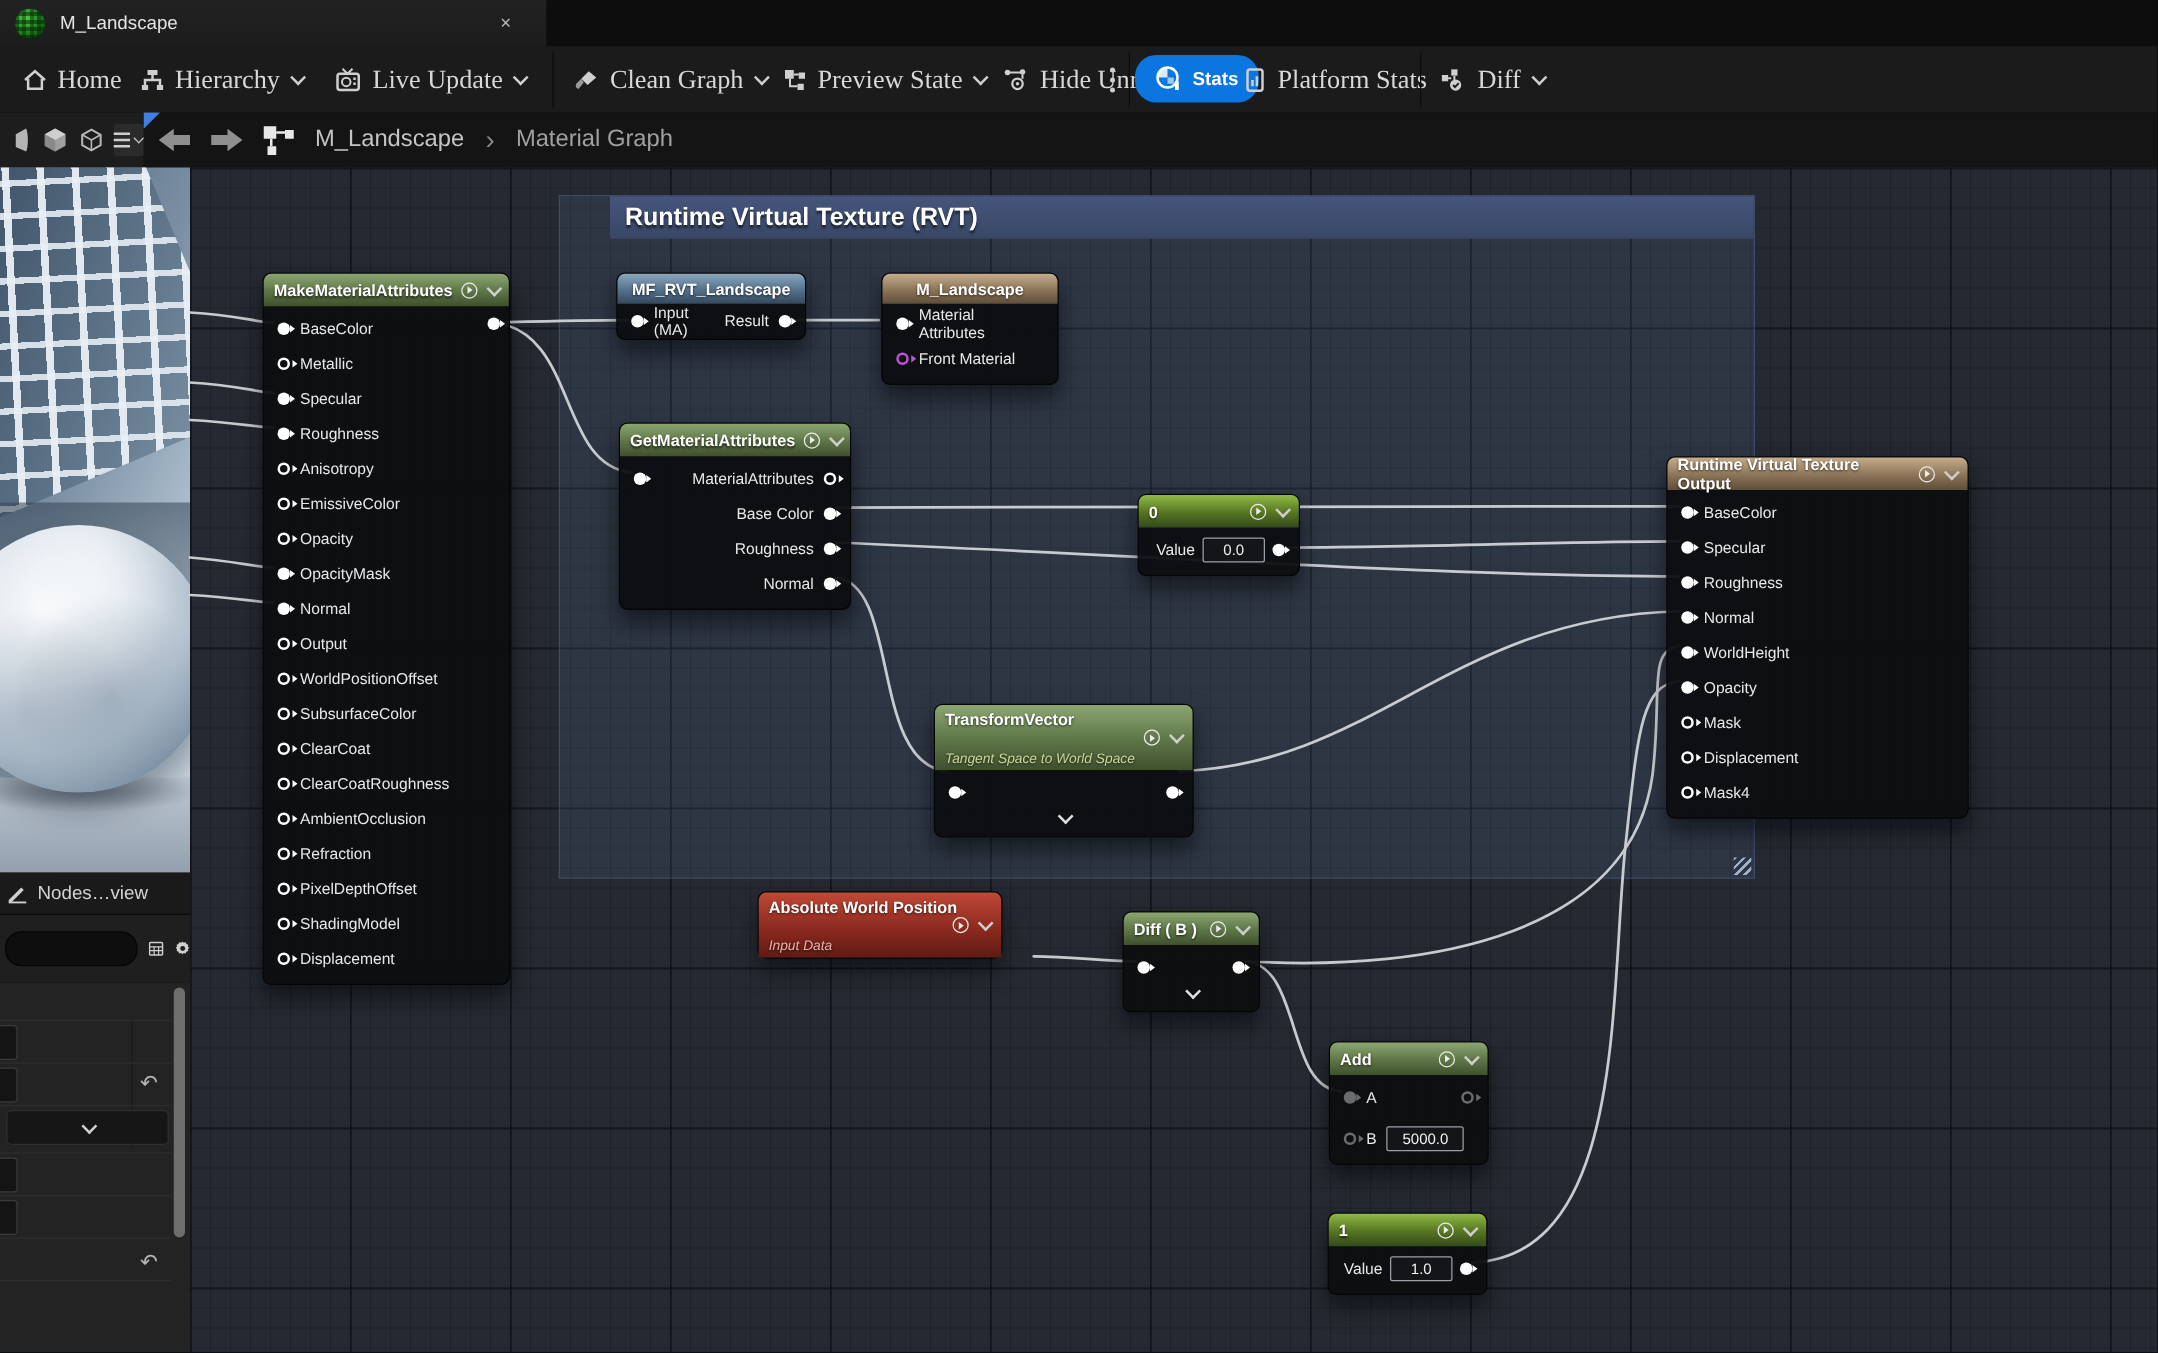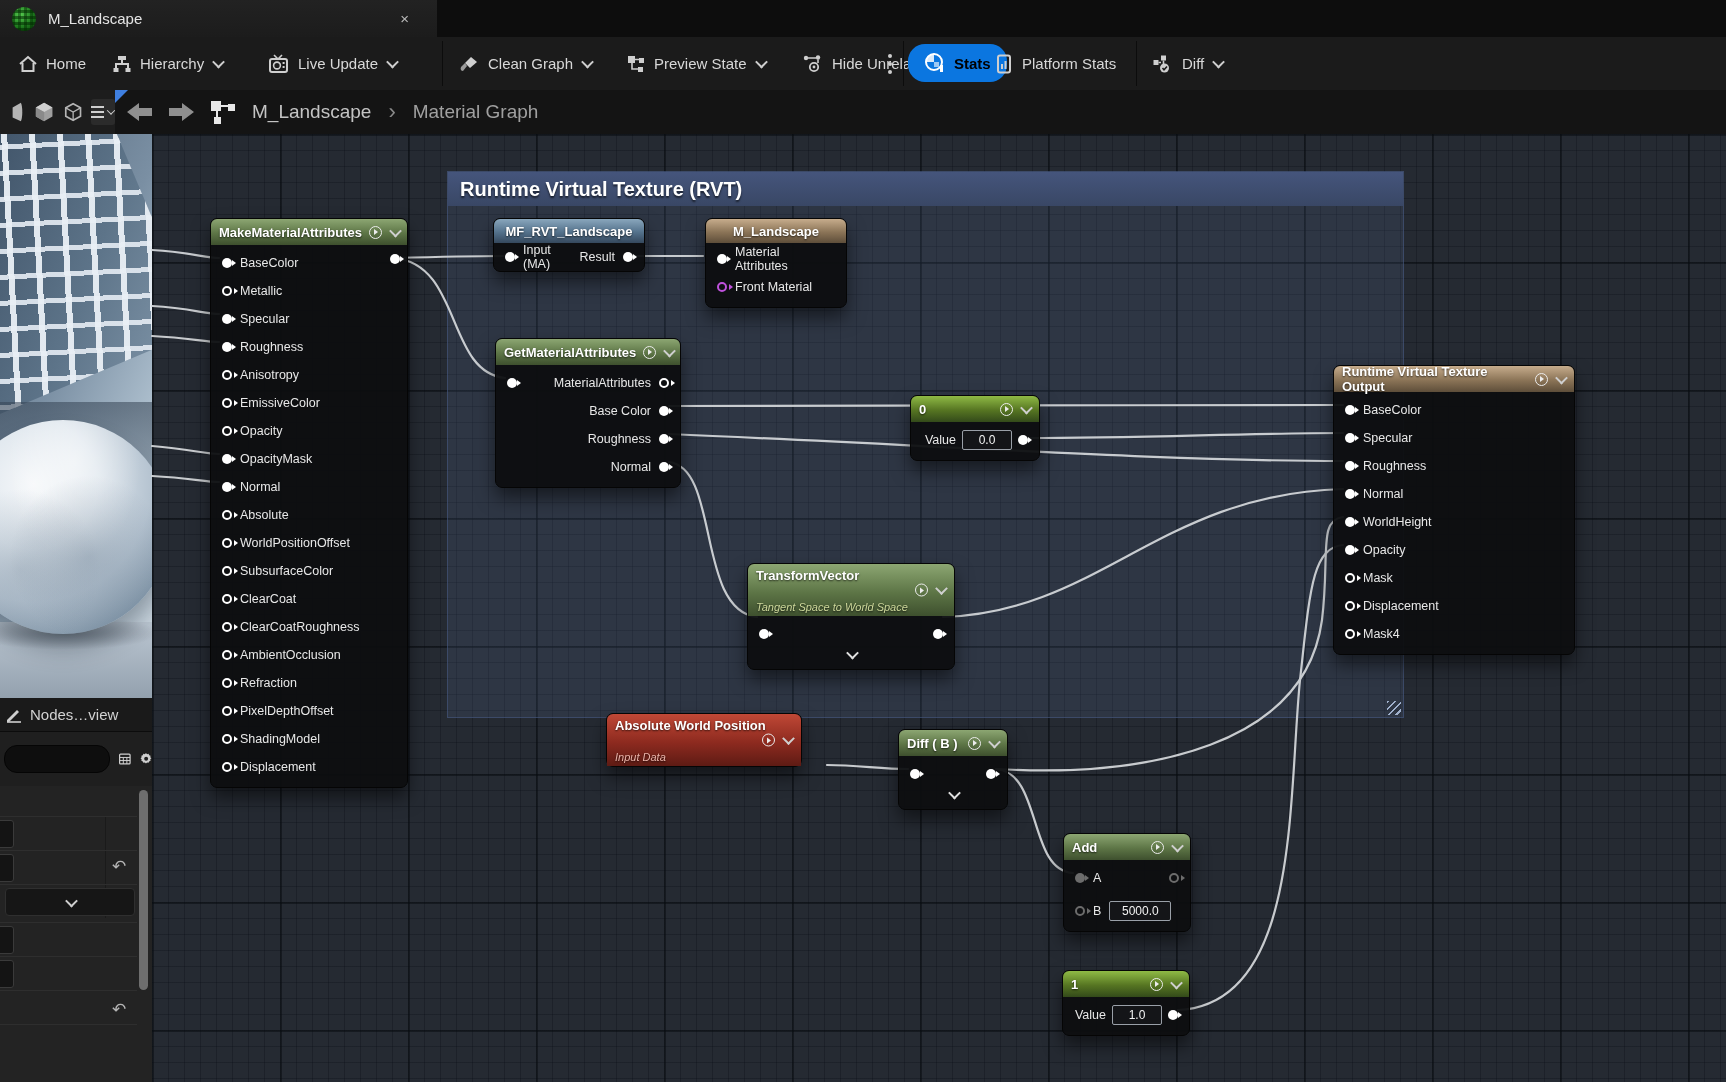--- a/index.html
+++ b/index.html
@@ -13,28 +13,28 @@
   .mat-icon{width:24px;height:24px;border-radius:50%;flex:0 0 auto;
        background:
          repeating-linear-gradient(0deg,rgba(0,40,0,.55) 0 3px,transparent 3px 6px),
          repeating-linear-gradient(90deg,rgba(0,40,0,.45) 0 3px,transparent 3px 6px),
          radial-gradient(circle at 35% 32%,#55c94f,#1d7a1d 55%,#0a3c0a 95%);}
   .tab-title{font-size:15px;color:#e4e4e4;}
   .tab-close{position:absolute;right:28px;color:#b9b9b9;font-size:15px;cursor:pointer;}
 
   
   .toolbar{position:absolute;left:0;top:37px;width:100%;height:53px;background:#1b1b1b;border-bottom:1px solid #0a0a0a;}
-  .titem{position:absolute;top:0;height:100%;display:flex;align-items:center;gap:8px;color:#d8d8d8;font-size:15px;cursor:pointer;}
+  .titem{position:absolute;top:0;height:100%;display:flex;align-items:center;gap:8px;color:#d8d8d8;font-size:21px;cursor:pointer;font-family:Liberation Serif, serif;}
   .tsep{position:absolute;top:4px;width:1px;height:45px;background:#0c0c0c;}
   .chev{width:7px;height:7px;border-right:2px solid #cfcfcf;border-bottom:2px solid #cfcfcf;
         transform:rotate(45deg) translate(-1px,-1px);display:inline-block;margin-left:2px;flex:0 0 auto;}
   .vdots{display:inline-flex;flex-direction:column;gap:4px;margin-left:6px;}
   .vdots i{width:4px;height:4px;border-radius:50%;background:#cfcfcf;}
   .statsbtn{position:absolute;left:908px;top:7px;height:38px;border-radius:17px;background:#0b76e0;
-        display:flex;align-items:center;gap:8px;padding:0 16px;color:#000000;font-size:15px;font-weight:bold;cursor:pointer;}
+        display:flex;align-items:center;gap:8px;padding:0 16px;color:#ffffff;font-size:15px;font-weight:bold;cursor:pointer;}
   .ticon{flex:0 0 auto;display:block;}
 
   
   .minitoolbar{position:absolute;left:0;top:90px;width:115px;height:44px;background:#1d1d1d;
         display:flex;align-items:center;gap:8px;padding-left:8px;box-sizing:border-box;}
   .menbinp{width:26px;height:26px;background:#2b2b2b;border-radius:3px;display:flex;align-items:center;justify-content:center;gap:2px;}
   .hamb{display:flex;flex-direction:column;gap:3px;}
   .hamb i{width:13px;height:2px;background:#cfcfcf;}
   .chev.sm{width:5px;height:5px;border-width:1.5px;}
   .crumbbar{position:absolute;left:115px;top:90px;width:1611px;height:44px;background:#141414;
@@ -47,22 +47,22 @@
 
   
   .canvas{position:absolute;left:152px;top:134px;width:1574px;height:948px;background-color:#252a32;
     background-image:
       linear-gradient(rgba(8,12,16,.55) 2px,transparent 2px),
       linear-gradient(90deg,rgba(8,12,16,.55) 2px,transparent 2px),
       linear-gradient(rgba(14,18,24,.35) 1px,transparent 1px),
       linear-gradient(90deg,rgba(14,18,24,.35) 1px,transparent 1px);
     background-size:128px 128px,128px 128px,16px 16px,16px 16px;}
 
-  .comment{position:absolute;left:447px;top:171px;width:957px;height:547px;z-index:1;
-        background:rgba(112,138,190,.13);border:1px solid rgba(70,88,128,.6);box-sizing:border-box;}
+  .comment{position:absolute;left:447px;top:156px;width:957px;height:547px;z-index:1;
+        background:rgba(112,138,190,.13);border:1px solid rgba(70,88,128,.6);box-sizing:border-box;padding-left:40px;}
   .comment-head{height:34px;background:linear-gradient(180deg,#45557c,#394765);display:flex;align-items:center;
         padding:0 12px;color:#fff;font-size:20px;font-weight:bold;text-shadow:0 2px 2px rgba(0,0,0,.6);cursor:move;}
   .resize-handle{position:absolute;right:2px;bottom:2px;width:14px;height:14px;
         background:repeating-linear-gradient(135deg,#9fb0cc 0 2px,transparent 2px 5px);cursor:nwse-resize;}
 
   .wires{position:absolute;left:0;top:0;z-index:3;pointer-events:none;}
 
   
   .node{position:absolute;z-index:4;background:rgba(13,14,16,.95);border:1px solid #050505;border-radius:7px;
         box-shadow:0 10px 18px rgba(0,0,0,.5);box-sizing:border-box;cursor:grab;}
@@ -367,21 +367,21 @@
       <div class="prow">
           <span class="pin f"></span>
           <span>OpacityMask</span>
         </div>
       <div class="prow">
           <span class="pin f"></span>
           <span>Normal</span>
         </div>
       <div class="prow">
           <span class="pin h"></span>
-          <span>Absolute</span>
+          <span>Output</span>
         </div>
       <div class="prow">
           <span class="pin h"></span>
           <span>WorldPositionOffset</span>
         </div>
       <div class="prow">
           <span class="pin h"></span>
           <span>SubsurfaceColor</span>
         </div>
       <div class="prow">

